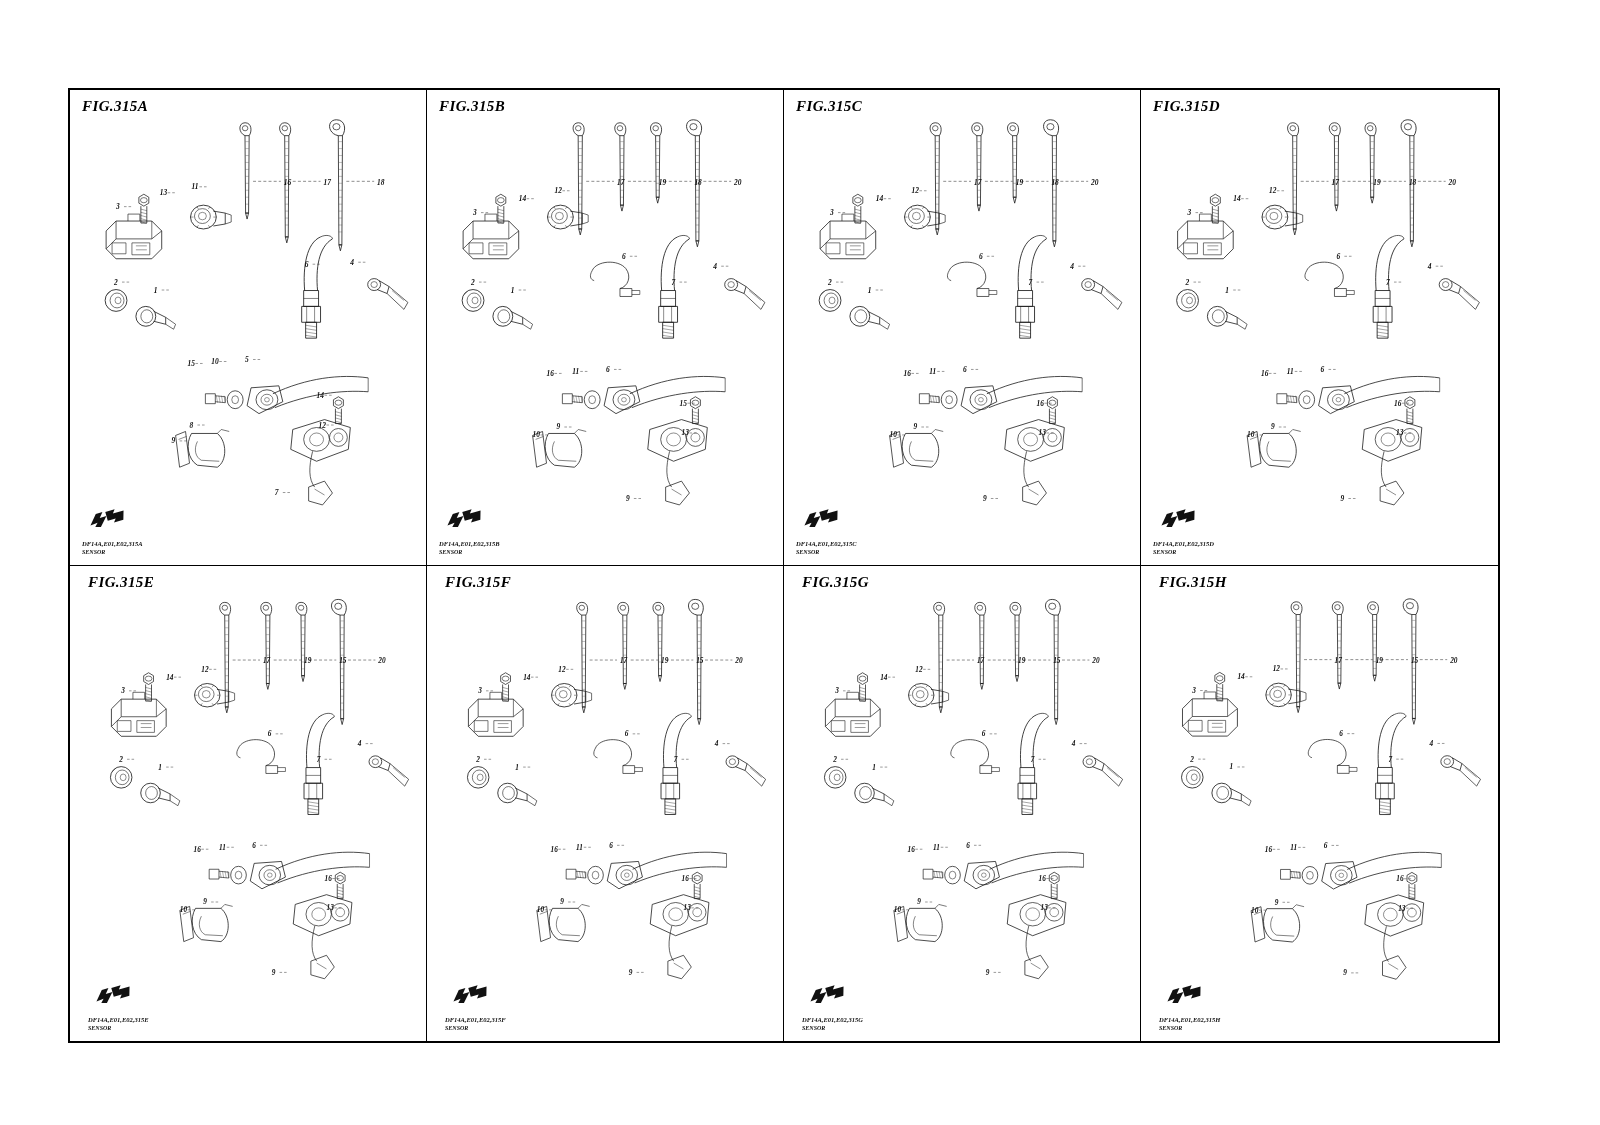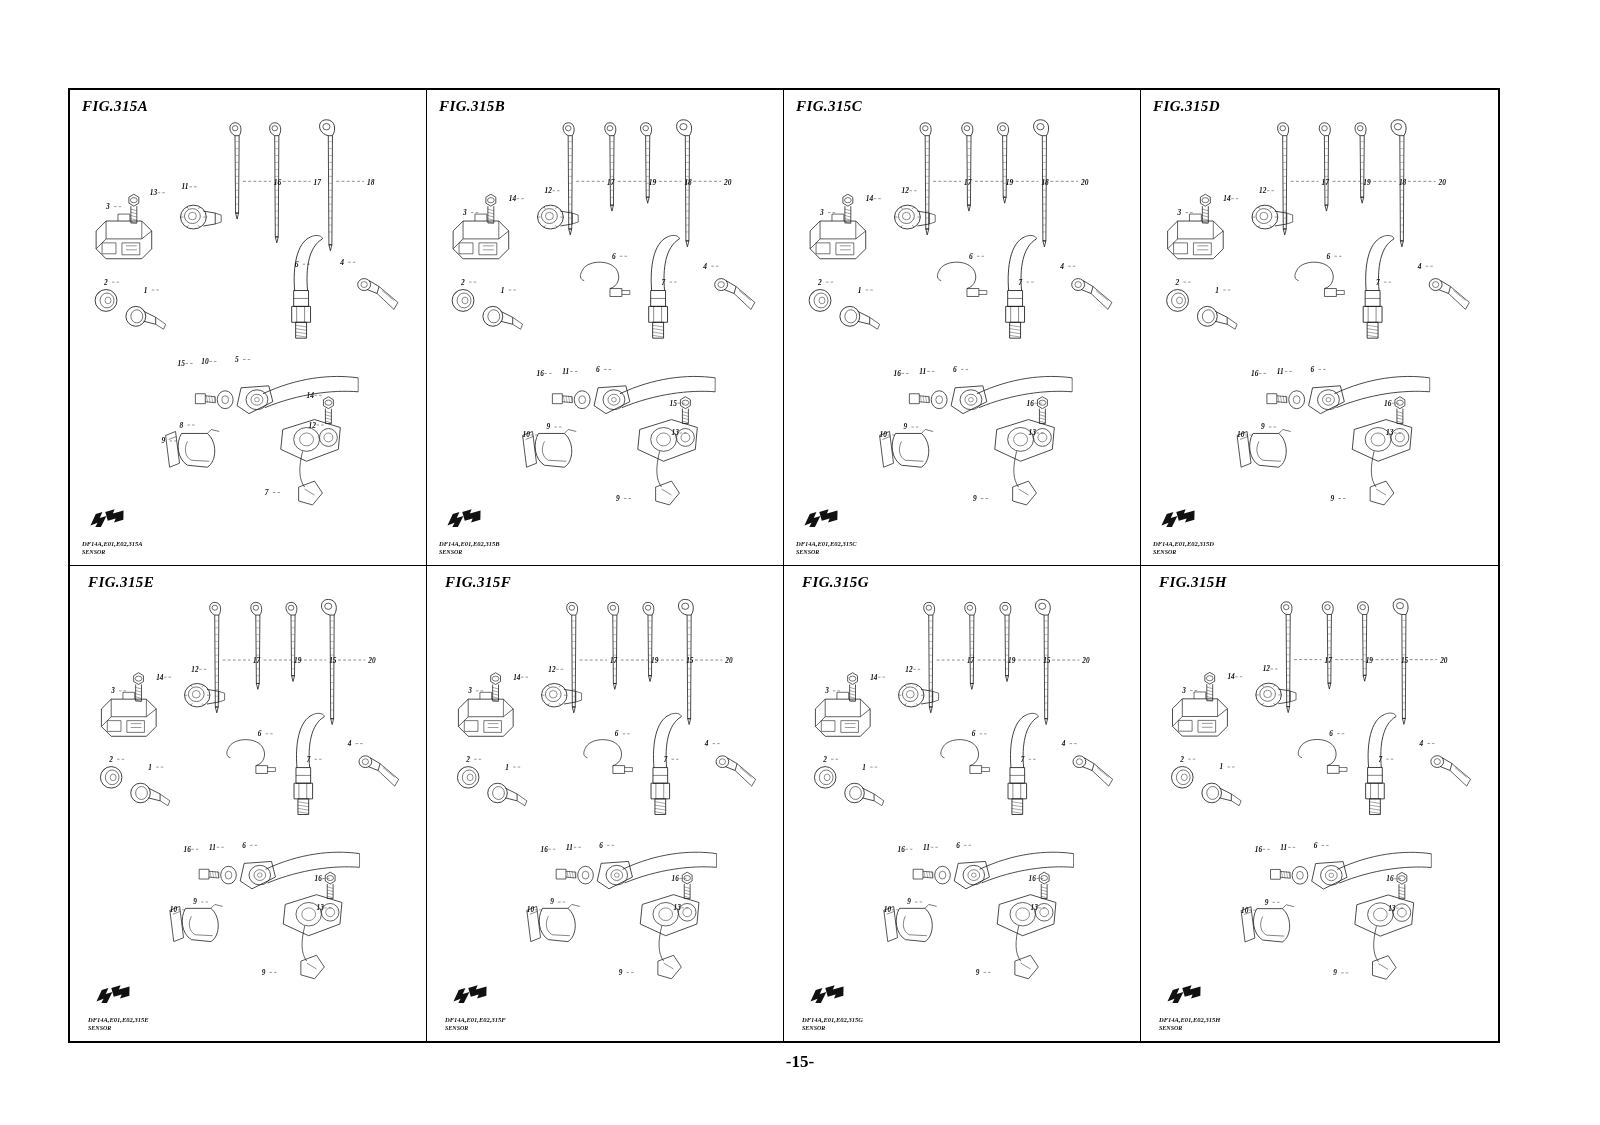--- a/index.html
+++ b/index.html
@@ -21,21 +21,21 @@
     font-family:"Liberation Serif",serif;font-style:italic;font-weight:700;
     font-size:15px;letter-spacing:.4px;color:#000;white-space:nowrap;
   }
   .panel-footer{
     position:absolute;left:12px;bottom:8px;
     font-family:"Liberation Serif",serif;font-style:italic;font-weight:700;
     font-size:6.5px;line-height:9px;color:#111;white-space:nowrap;
   }
   .panel-footer .f2{font-size:6px;}
 
-  .art{position:absolute;left:0;top:0;width:100%;height:100%;}
+  .art{position:absolute;left:0;top:0;width:100%;height:100%;padding-left:10px;}
   .art svg{width:100%;height:100%;display:block;}
 
   .logo{position:absolute;left:16px;bottom:38px;width:42px;height:18px;}
   .logo svg{width:100%;height:100%;display:block;}
 
   .page-number{
     position:absolute;left:0;top:1052px;width:1600px;text-align:center;
     font-family:"Liberation Serif",serif;font-weight:700;font-size:17px;color:#000;
   }
 </style>
@@ -1734,15 +1734,14 @@
             </g>
           </svg>
         </div>
         <div class="panel-footer">
           <div>DF14A,E01,E02,315H</div>
           <div class="f2">SENSOR</div>
         </div>
       </div>
     </div>
 
-  <div class="page-number">-15-</div>
 
 </div>
 
 </body></html>

